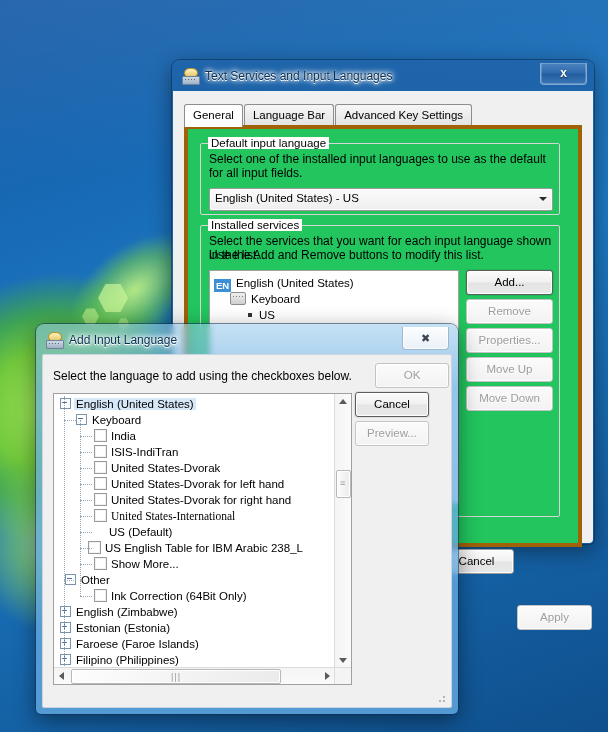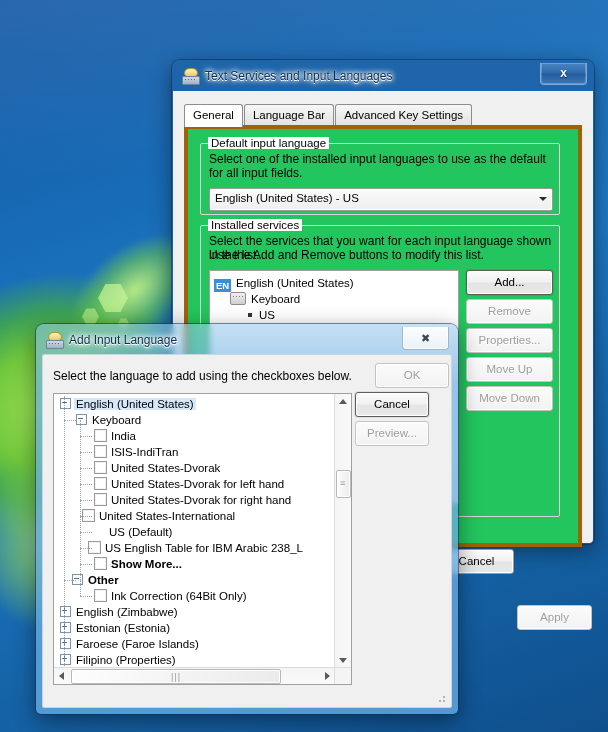--- a/index.html
+++ b/index.html
@@ -240,30 +240,30 @@
     <div class="listbox" style="left:10px;top:38px;width:297px;height:290px;">
 
       <div id="treeRows" style="position:absolute;left:0;top:2px;right:17px;bottom:17px;overflow:hidden;">
           <div class="row selected" style="padding-left: 6px;"><span class="pm"></span><span class="lbl">English (United States)</span></div>
           <div class="row" style="padding-left: 22px;"><span class="pm"></span><span class="lbl">Keyboard</span></div>
           <div class="row" style="padding-left: 40px;"><span class="cbx"></span><span class="lbl">India</span></div>
           <div class="row" style="padding-left: 40px;"><span class="cbx"></span><span class="lbl">ISIS-IndiTran</span></div>
           <div class="row" style="padding-left: 40px;"><span class="cbx"></span><span class="lbl">United States-Dvorak</span></div>
           <div class="row" style="padding-left: 40px;"><span class="cbx"></span><span class="lbl">United States-Dvorak for left hand</span></div>
           <div class="row" style="padding-left: 40px;"><span class="cbx"></span><span class="lbl">United States-Dvorak for right hand</span></div>
-          <div class="row" style="padding-left: 28px;"><span class="cbx"></span><span class="lbl">United States-International</span></div>
+          <div class="row" style="padding-left: 40px; font-family: Liberation Serif, serif;"><span class="cbx"></span><span class="lbl">United States-International</span></div>
           <div class="row" style="padding-left: 40px;"><span style="display:inline-block;width:13px;"></span><span class="lbl bold">US (Default)</span></div>
           <div class="row" style="padding-left: 34px;"><span class="cbx"></span><span class="lbl">US English Table for IBM Arabic 238_L</span></div>
-          <div class="row" style="padding-left: 40px; font-weight: bold;"><span class="cbx"></span><span class="lbl">Show More...</span></div>
-          <div class="row" style="padding-left: 18px; font-weight: bold;"><span class="pm"></span><span class="lbl">Other</span></div>
+          <div class="row" style="padding-left: 40px;"><span class="cbx"></span><span class="lbl">Show More...</span></div>
+          <div class="row" style="padding-left: 11px;"><span class="pm"></span><span class="lbl">Other</span></div>
           <div class="row" style="padding-left: 40px;"><span class="cbx"></span><span class="lbl">Ink Correction (64Bit Only)</span></div>
           <div class="row" style="padding-left: 6px;"><span class="pm plus"></span><span class="lbl">English (Zimbabwe)</span></div>
           <div class="row" style="padding-left: 6px;"><span class="pm plus"></span><span class="lbl">Estonian (Estonia)</span></div>
           <div class="row" style="padding-left: 6px;"><span class="pm plus"></span><span class="lbl">Faroese (Faroe Islands)</span></div>
-          <div class="row" style="padding-left: 6px;"><span class="pm plus"></span><span class="lbl">Filipino (Properties)</span></div>
+          <div class="row" style="padding-left: 6px;"><span class="pm plus"></span><span class="lbl">Filipino (Philippines)</span></div>
           <div class="dotline" style="left: 10px; top: 0px; height: 288px;"></div>
           <div class="dotline" style="left: 26px; top: 24px; height: 160px;"></div>
           <div class="dotelbow" style="left: 26px; top: 40px; width: 12px;"></div>
           <div class="dotelbow" style="left: 26px; top: 56px; width: 12px;"></div>
           <div class="dotelbow" style="left: 26px; top: 72px; width: 12px;"></div>
           <div class="dotelbow" style="left: 26px; top: 88px; width: 12px;"></div>
           <div class="dotelbow" style="left: 26px; top: 104px; width: 12px;"></div>
           <div class="dotelbow" style="left: 26px; top: 120px; width: 12px;"></div>
           <div class="dotelbow" style="left: 26px; top: 136px; width: 12px;"></div>
           <div class="dotelbow" style="left: 26px; top: 152px; width: 12px;"></div>

